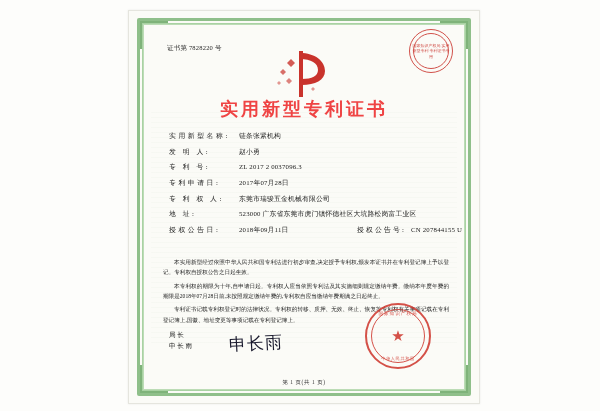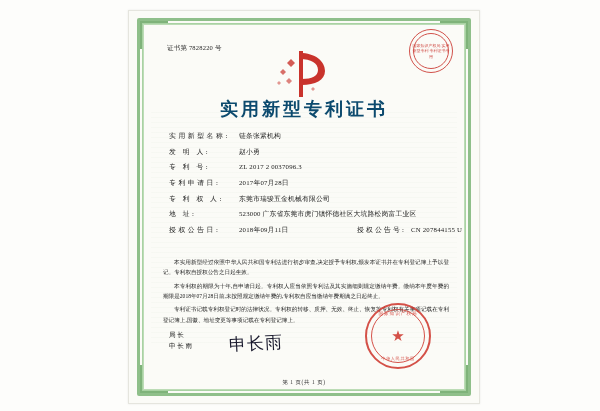--- a/index.html
+++ b/index.html
@@ -118,21 +118,21 @@
   
   .main-title {
     position: absolute;
     left: 0;
     right: 0;
     top: 86px;
     text-align: center;
     font-size: 18px;
     font-weight: bold;
     letter-spacing: 3px;
-    color: #0c4a6e;
+    color: #ef4444;
     font-family: Liberation Sans, sans-serif;
   }
 
   
   .fields {
     position: absolute;
     left: 40px;
     right: 34px;
     top: 120px;
   }

